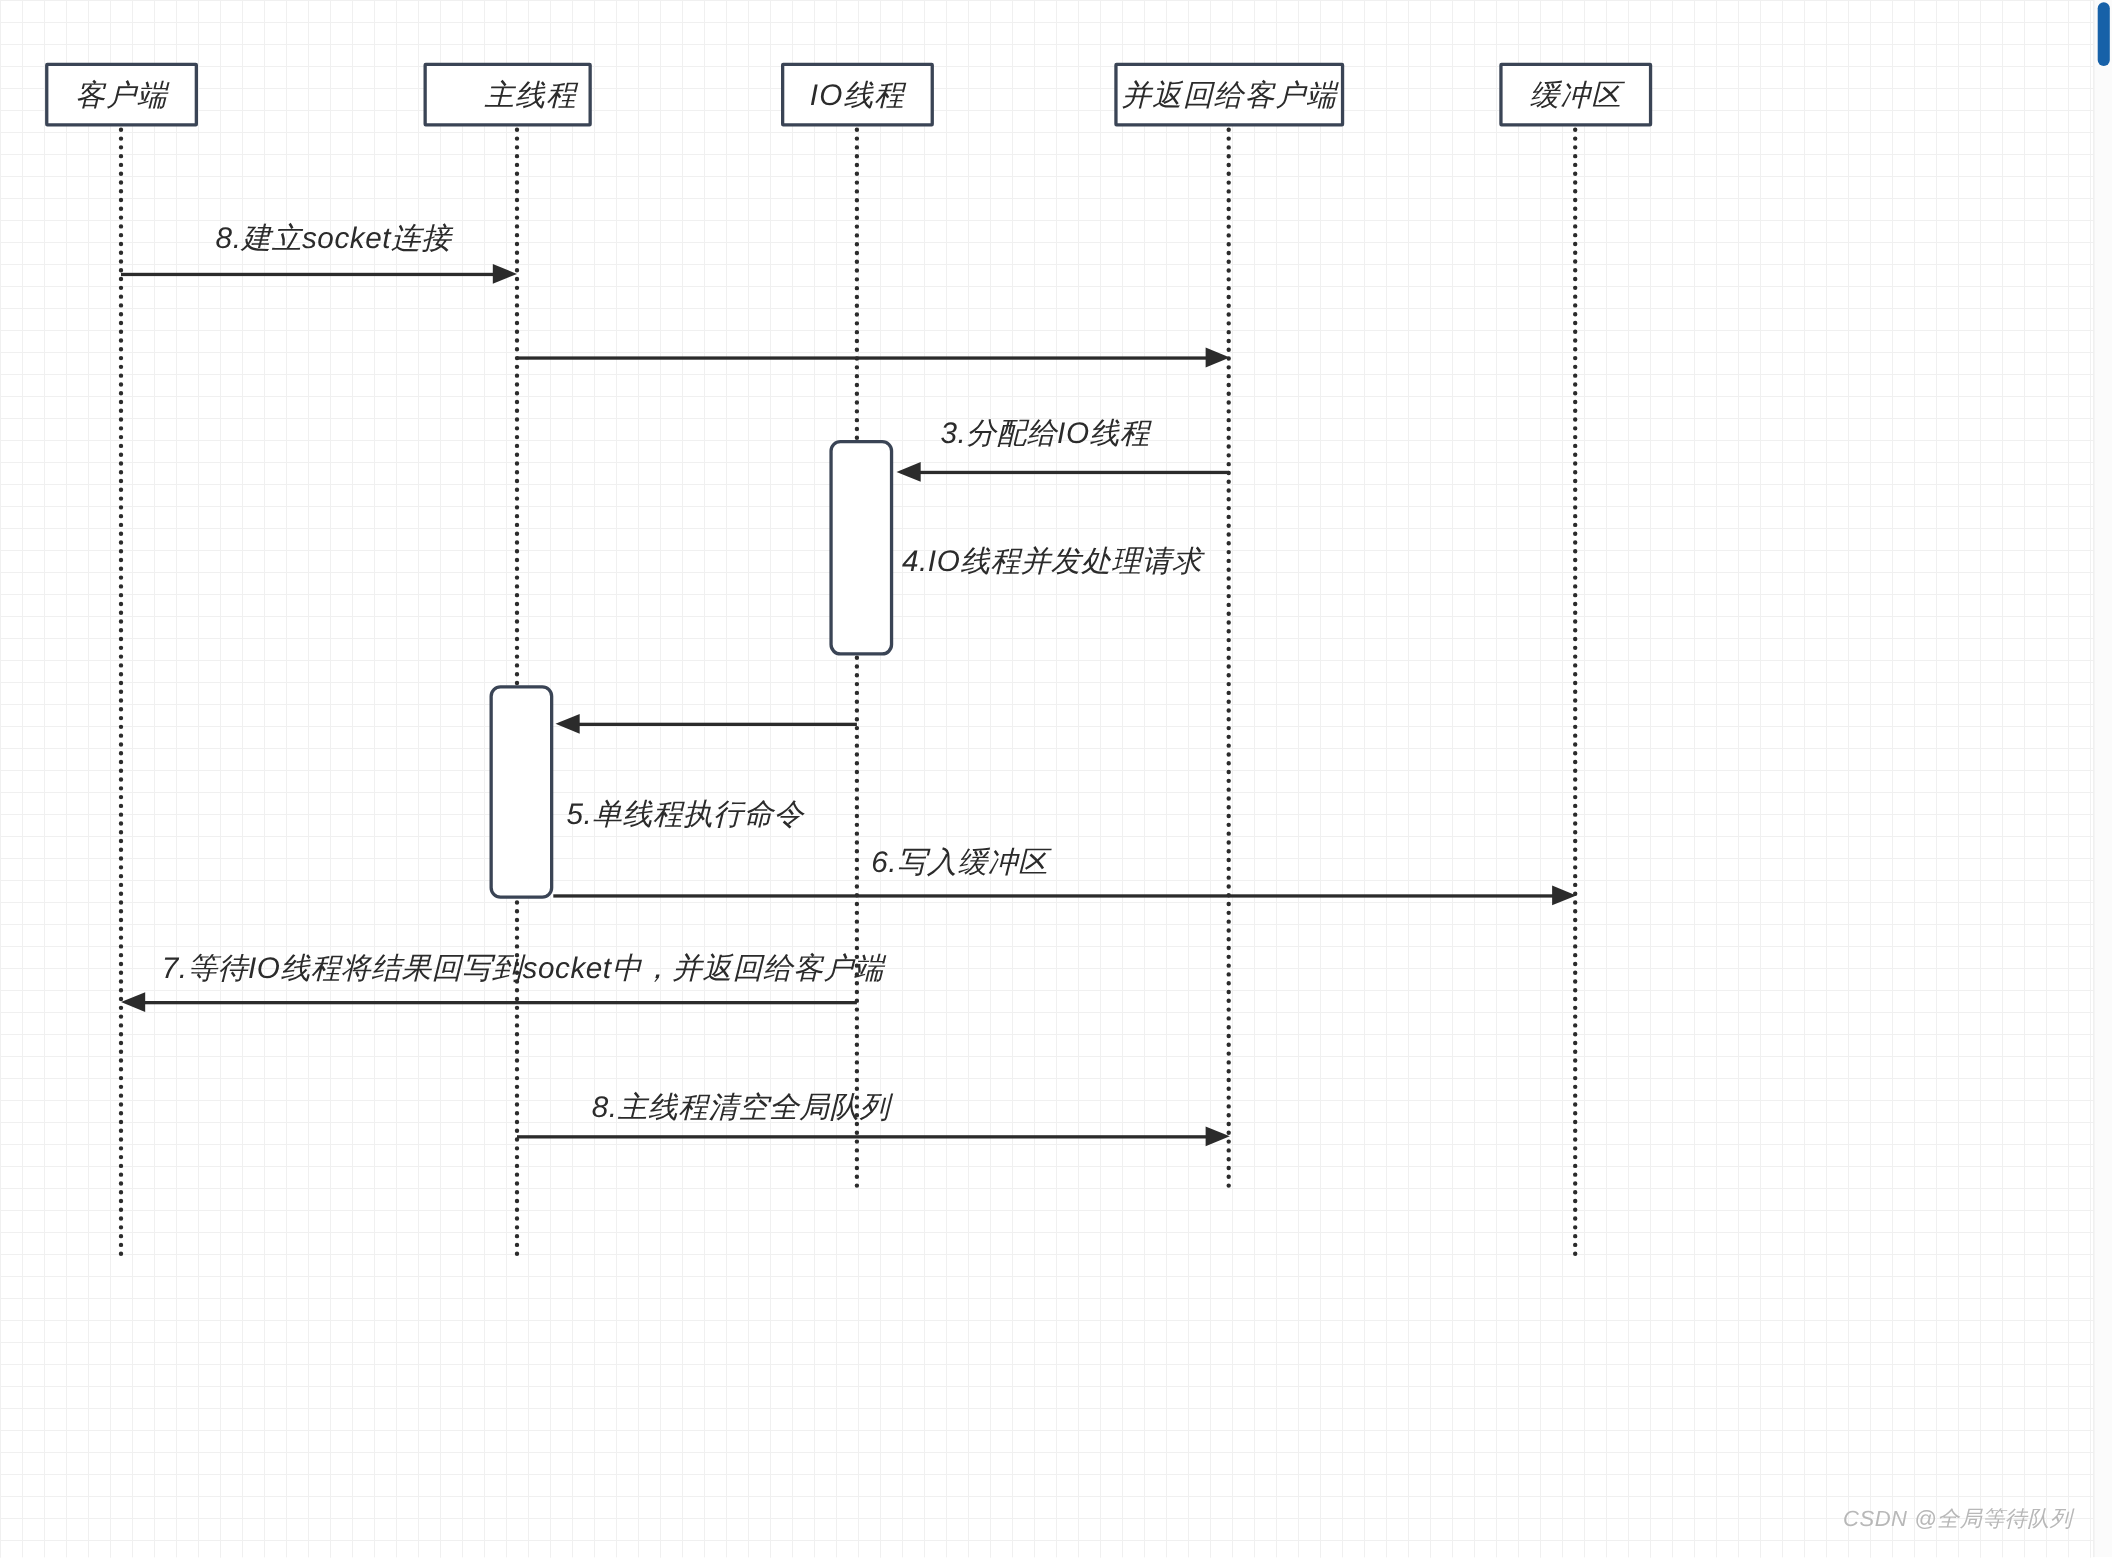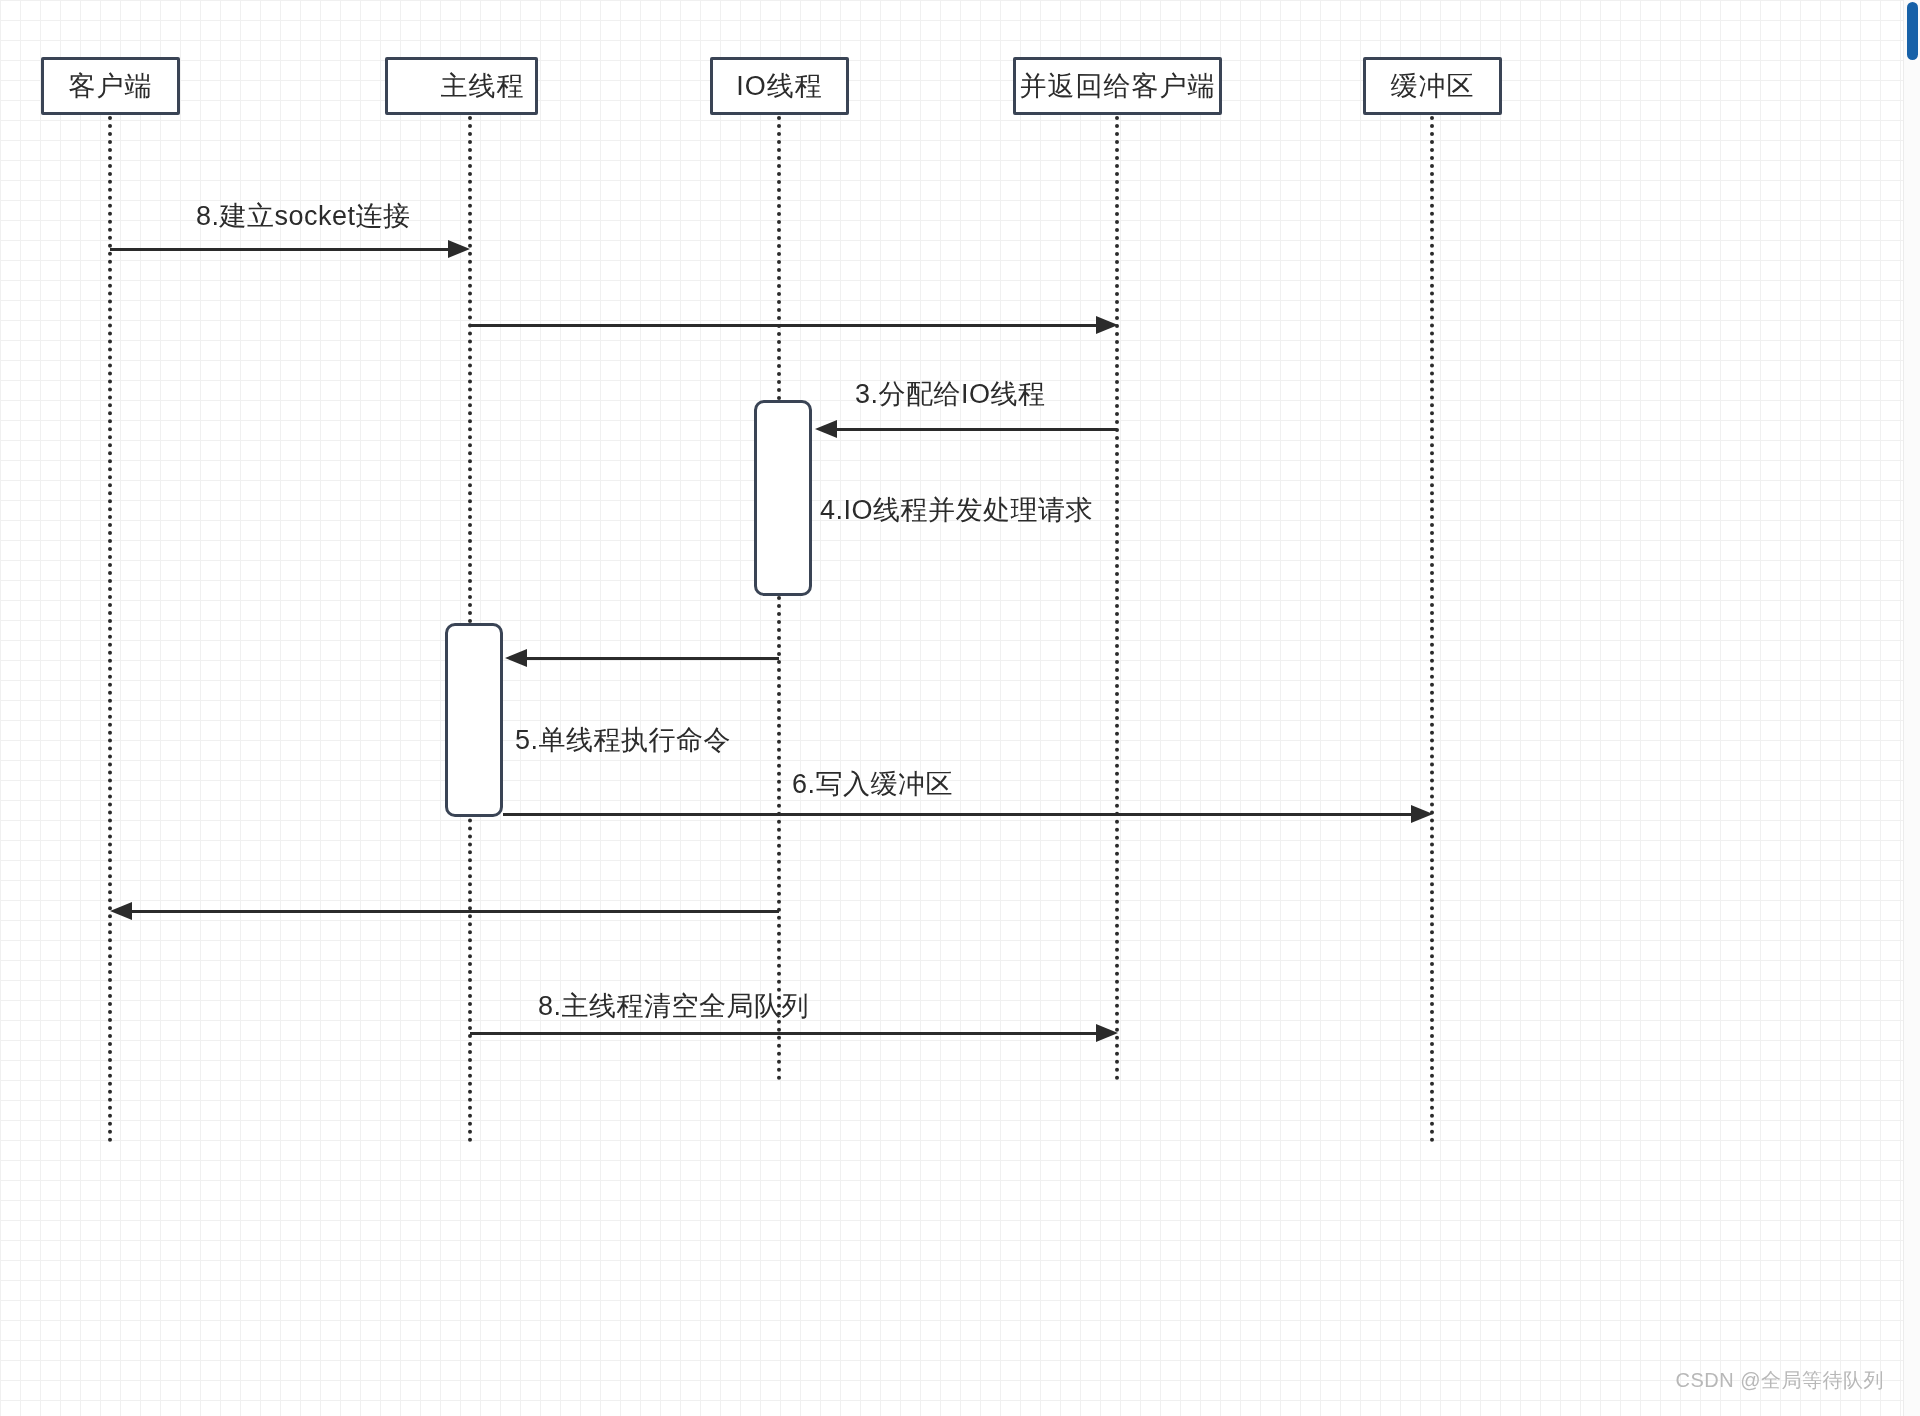--- a/index.html
+++ b/index.html
@@ -14,20 +14,21 @@
     background-color: #ffffff;
     background-image:
       linear-gradient(to right, #f0f0f0 1px, transparent 1px),
       linear-gradient(to bottom, #f0f0f0 1px, transparent 1px),
       linear-gradient(to right, #e4e4e4 1px, transparent 1px),
       linear-gradient(to bottom, #e4e4e4 1px, transparent 1px);
     background-size: 20px 20px, 20px 20px, 100px 100px, 100px 100px;
     background-position: 0 0, 0 0, 0 0, 0 0;
     font-family: "Liberation Sans", "DejaVu Sans", sans-serif;
     overflow: hidden;
+    font-style: italic;
   }
 
   
   .scroll-strip {
     position: absolute;
     top: 0;
     right: 0;
     width: 16px;
     height: 1416px;
     background: #fbfbfb;
@@ -164,20 +165,21 @@
   <div class="msg-label" style="left:820px; top:492px;">4.IO线程并发处理请求</div>
 
   <div class="msg-line" style="left:525px; top:657px; width:254px;"></div>
   <div class="arrowhead left" style="left:505px; top:649px;"></div>
   <div class="msg-label" style="left:515px; top:722px;">5.单线程执行命令</div>
 
   <div class="msg-label" style="left:792px; top:766px;">6.写入缓冲区</div>
   <div class="msg-line" style="left:503px; top:813px; width:910px;"></div>
   <div class="arrowhead right" style="left:1411px; top:805px;"></div>
 
+  <div class="msg-label" style="left:147px; top:862px;">7.等待IO线程将结果回写到socket中，并返回给客户端</div>
   <div class="msg-line" style="left:130px; top:910px; width:649px;"></div>
   <div class="arrowhead left" style="left:110px; top:902px;"></div>
 
   <div class="msg-label" style="left:514px; top:988px;margin-left:24px;">8.主线程清空全局队列</div>
   <div class="msg-line" style="left:470px; top:1032px; width:628px;"></div>
   <div class="arrowhead right" style="left:1096px; top:1024px;"></div>
 
   <div class="watermark">CSDN @全局等待队列</div>
 
   <div class="scroll-strip">

